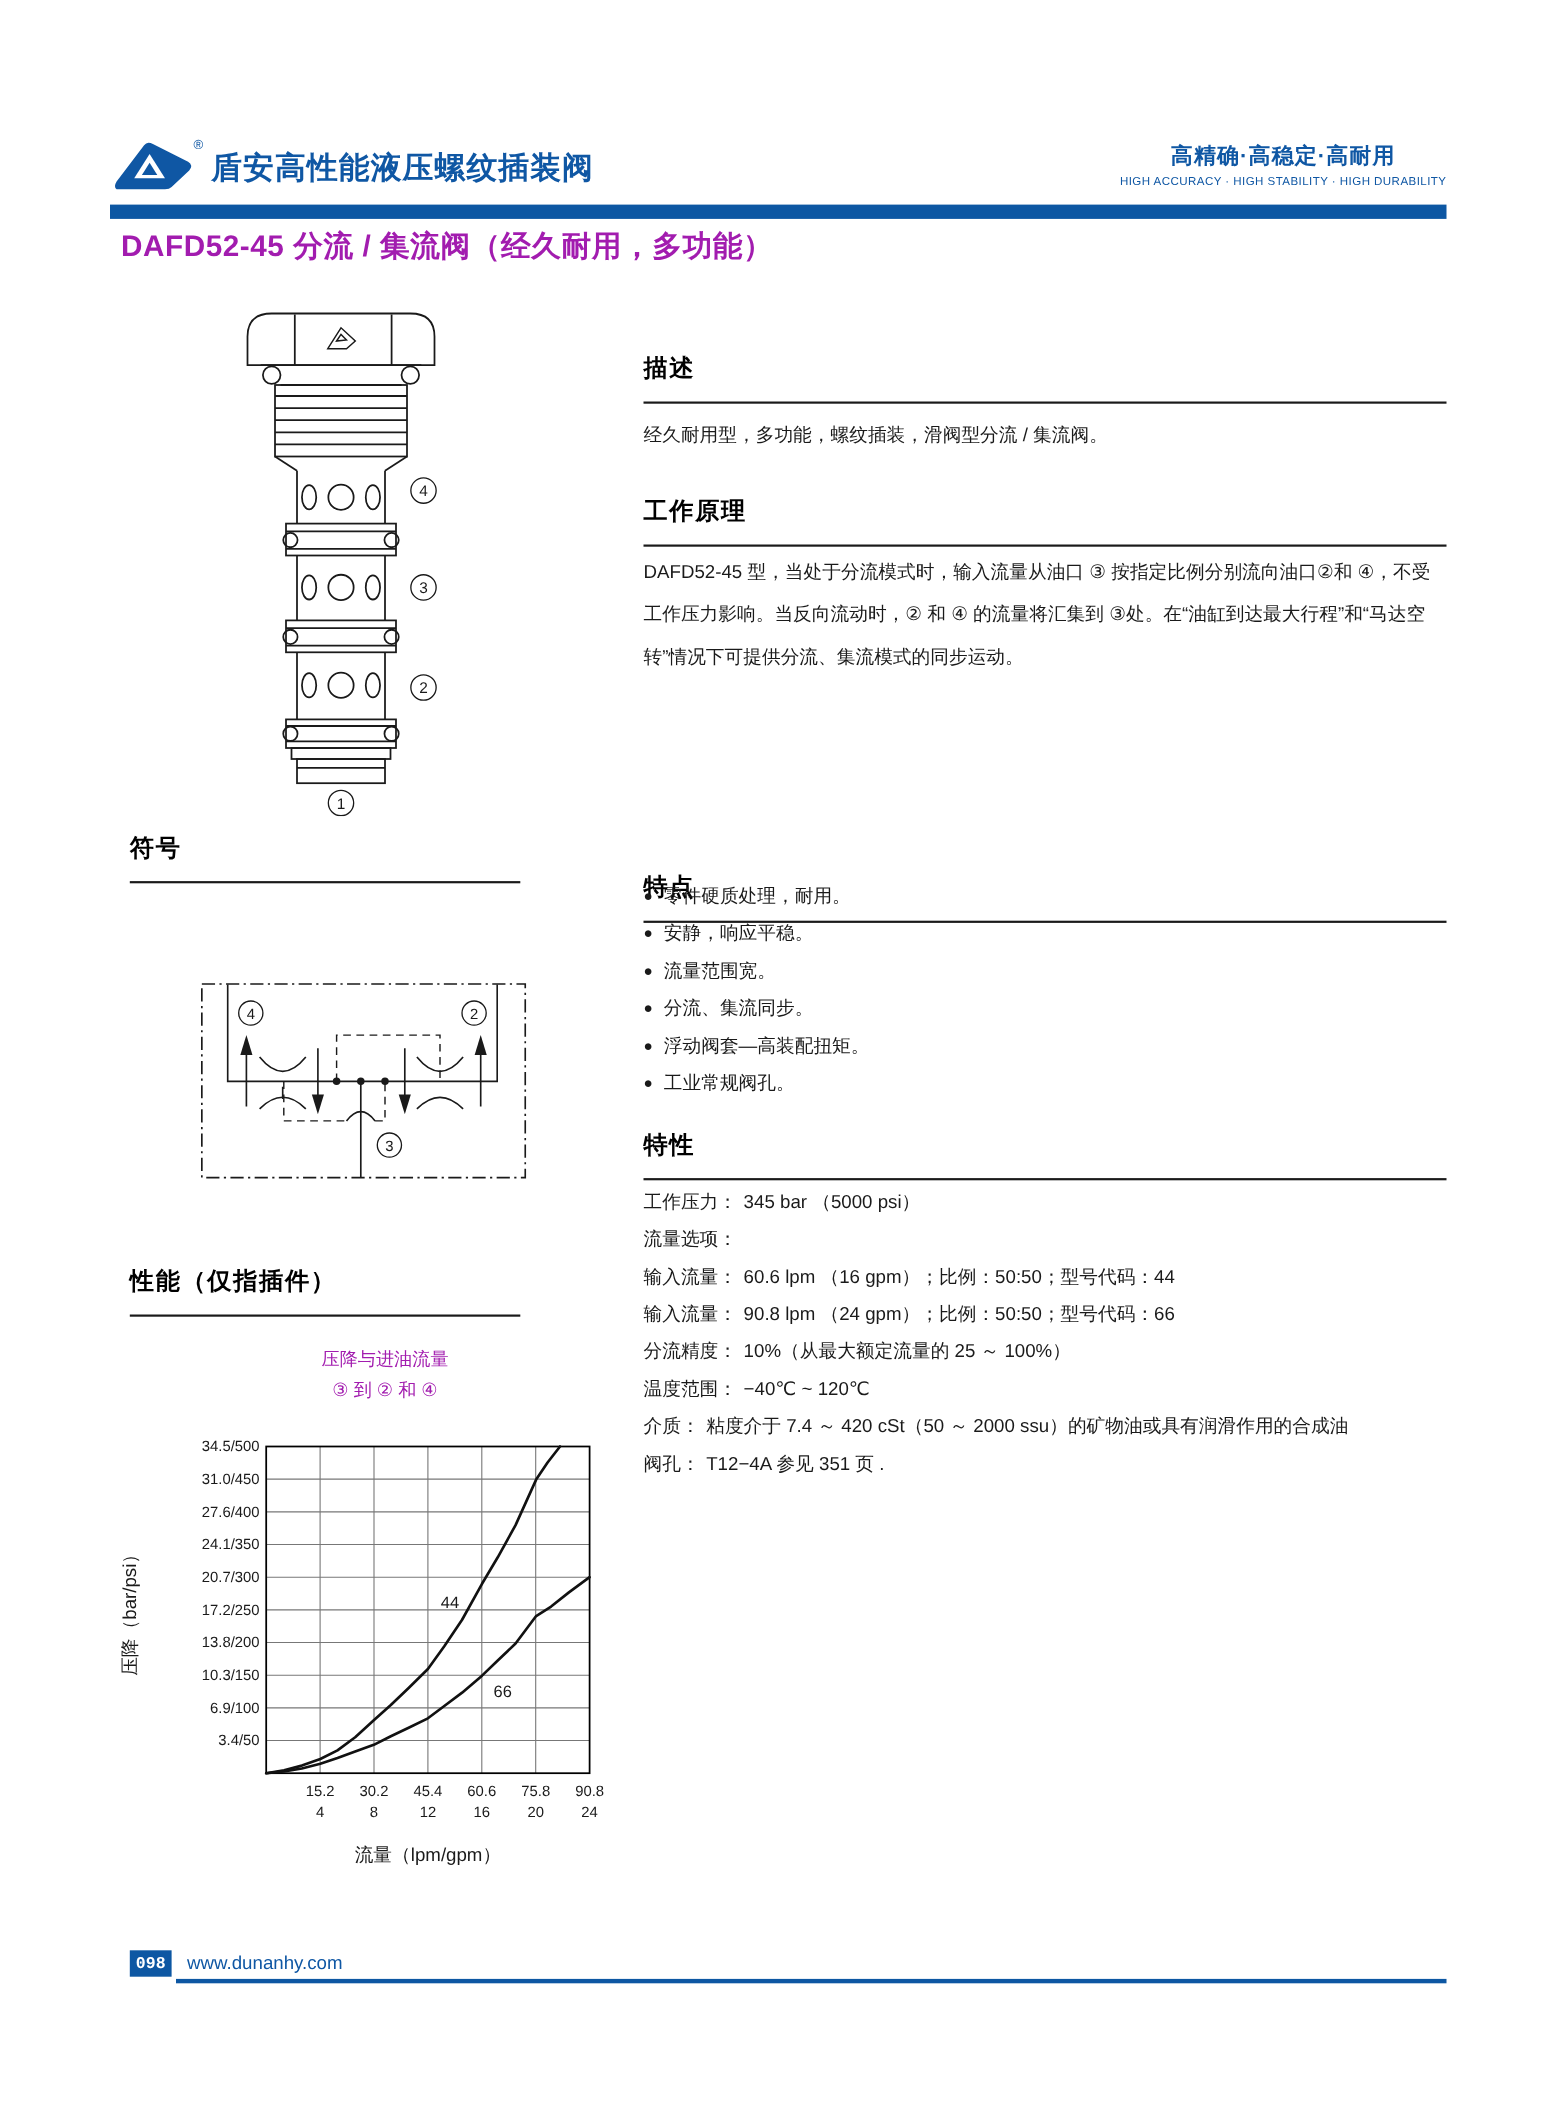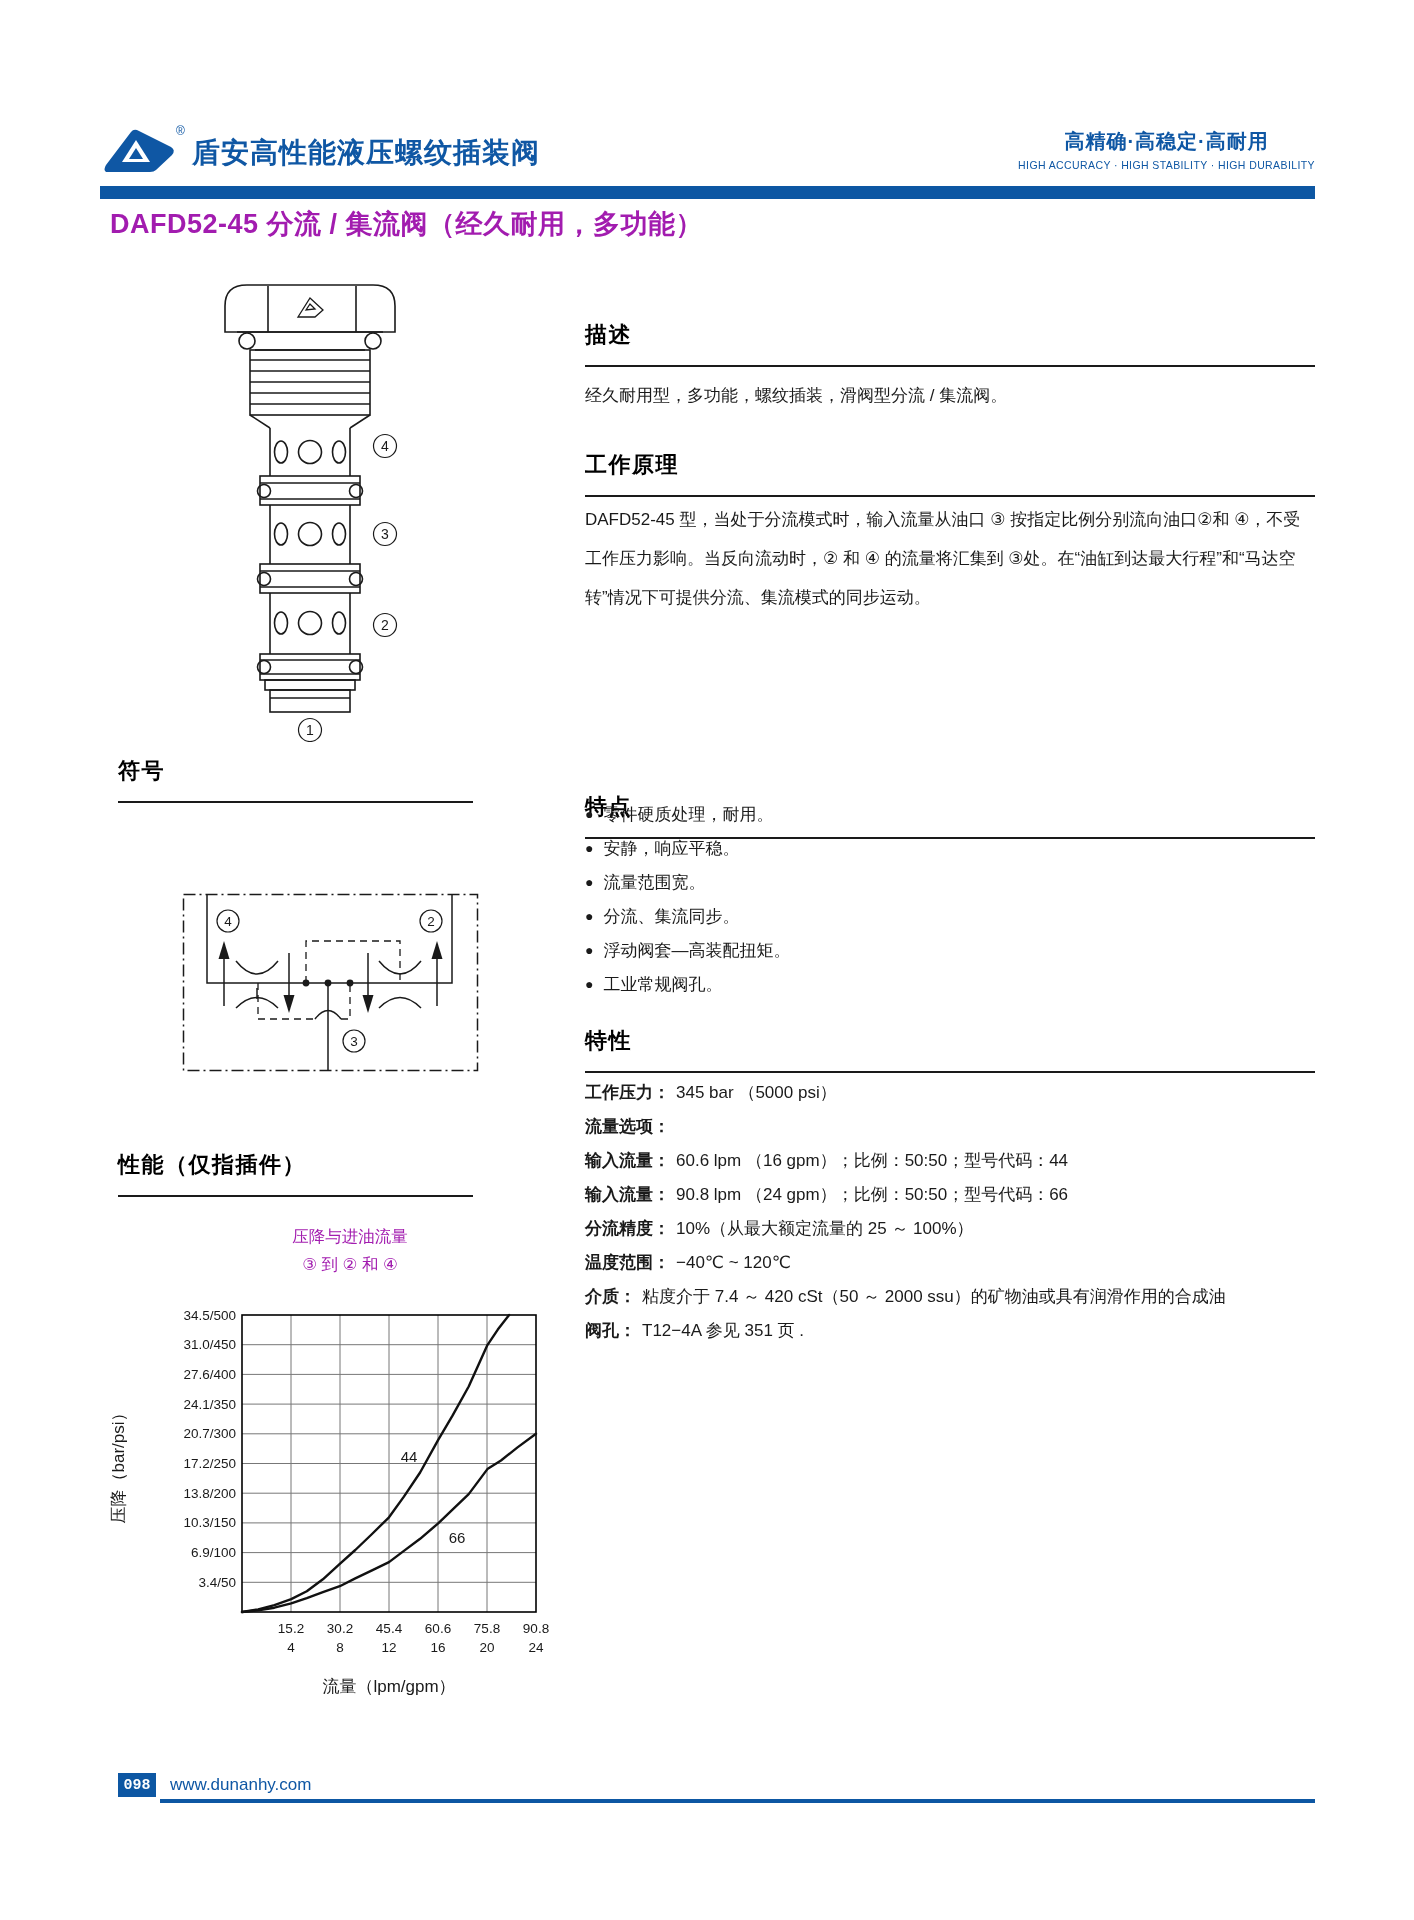--- a/index.html
+++ b/index.html
@@ -22,21 +22,21 @@
   .w-left{width:355px;}
   .w-right{width:730px;}
 
   .body-text{font-size:17px;color:#1a1a1a;}
   .principle-text{line-height:39px;}
 
   .feature-item{display:flex;align-items:baseline;height:34px;font-size:17px;color:#1a1a1a;}
   .feature-bullet{font-size:14px;margin-right:10px;position:relative;top:-1px;}
 
   .spec-row{display:flex;align-items:baseline;font-size:17px;line-height:34px;color:#1a1a1a;}
-  .spec-label{font-weight:700;white-space:nowrap;margin-right:6px;}
+  .spec-label{font-weight:400;white-space:nowrap;margin-right:6px;}
   .spec-value{flex:1;}
 
   .chart-titles{left:140px;top:1222px;width:420px;text-align:center;
                 font-size:16.5px;line-height:28px;color:#a21caf;}
 
   svg text{font-family:"Liberation Sans","DejaVu Sans",sans-serif;fill:#1a1a1a;}
 
   
   .footer-box{left:118px;top:1773px;width:38px;height:24px;background:#0d57a3;color:#fff;
               font-size:15px;font-weight:700;display:flex;align-items:center;justify-content:center;

